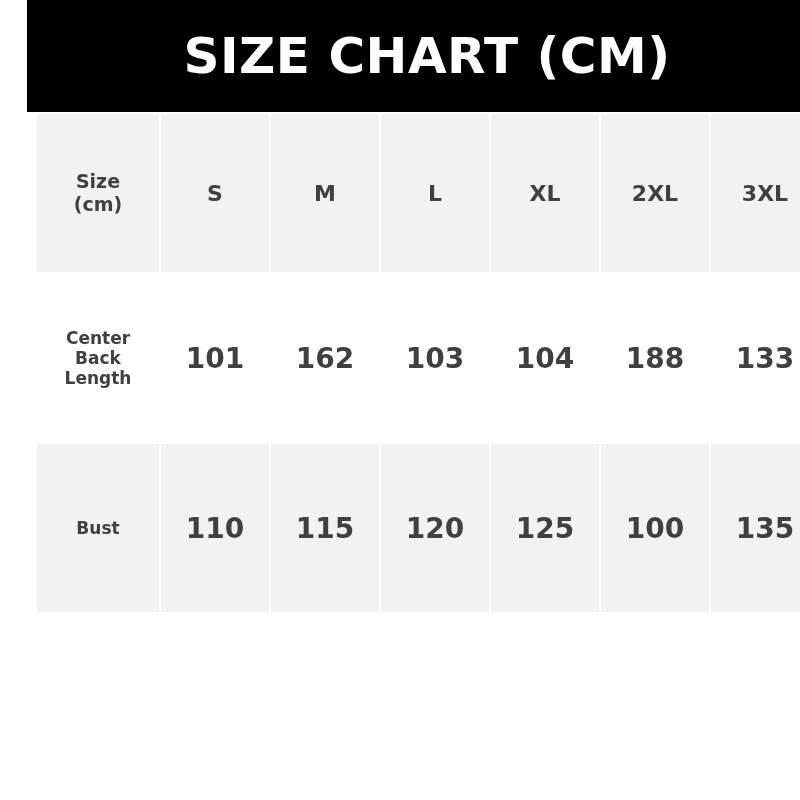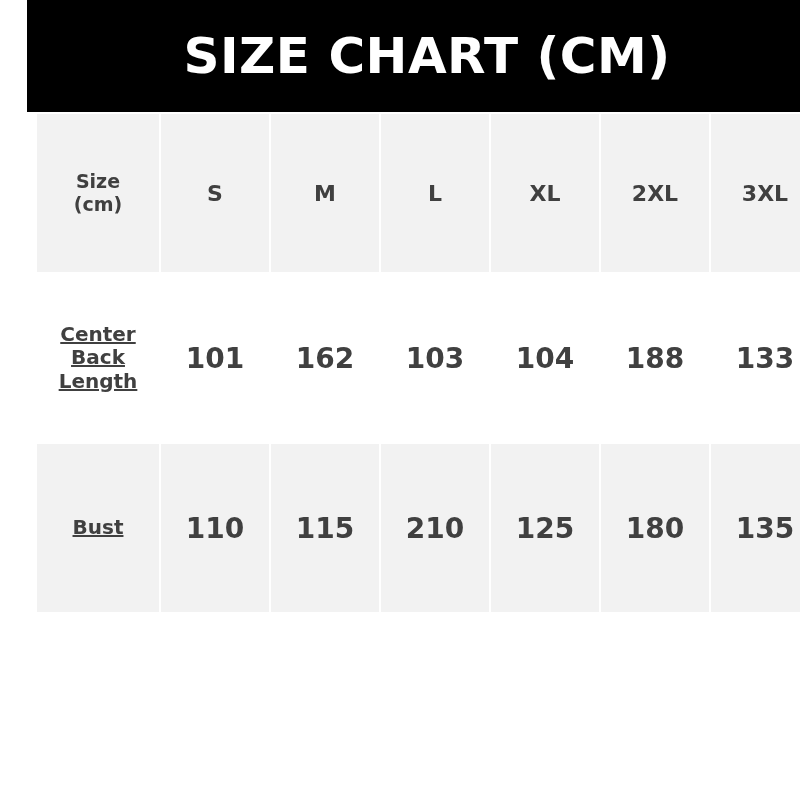--- a/index.html
+++ b/index.html
@@ -67,23 +67,22 @@
   .cell-shade {
     background: #f2f2f2;
   }
   .cell-plain {
     background: #ffffff;
   }
   col.c-label { width: 124px; }
   col.c-size  { width: 110px; }
 
   .label-cell {
-    font-size: 20px;
+    font-size: 17px;
     line-height: 1.18;
-    text-decoration: underline;
   }
   .head-size-label {
     font-size: 19px;
     line-height: 1.2;
   }
   .head-cell {
     font-size: 22px;
   }
   .val-cell {
     font-size: 28px;
@@ -137,23 +136,23 @@
           <td class="cell-plain val-cell">188</td>
           <td class="cell-plain val-cell">133</td>
         </tr>
 
         <tr class="row-data">
           <td class="cell-shade label-cell stack">
             <span>Bust</span>
           </td>
           <td class="cell-shade val-cell">110</td>
           <td class="cell-shade val-cell">115</td>
-          <td class="cell-shade val-cell">210</td>
+          <td class="cell-shade val-cell">120</td>
           <td class="cell-shade val-cell">125</td>
-          <td class="cell-shade val-cell">180</td>
+          <td class="cell-shade val-cell">100</td>
           <td class="cell-shade val-cell">135</td>
         </tr>
 
       </tbody>
     </table>
   </div>
 
 </div>
 
 </body></html>

